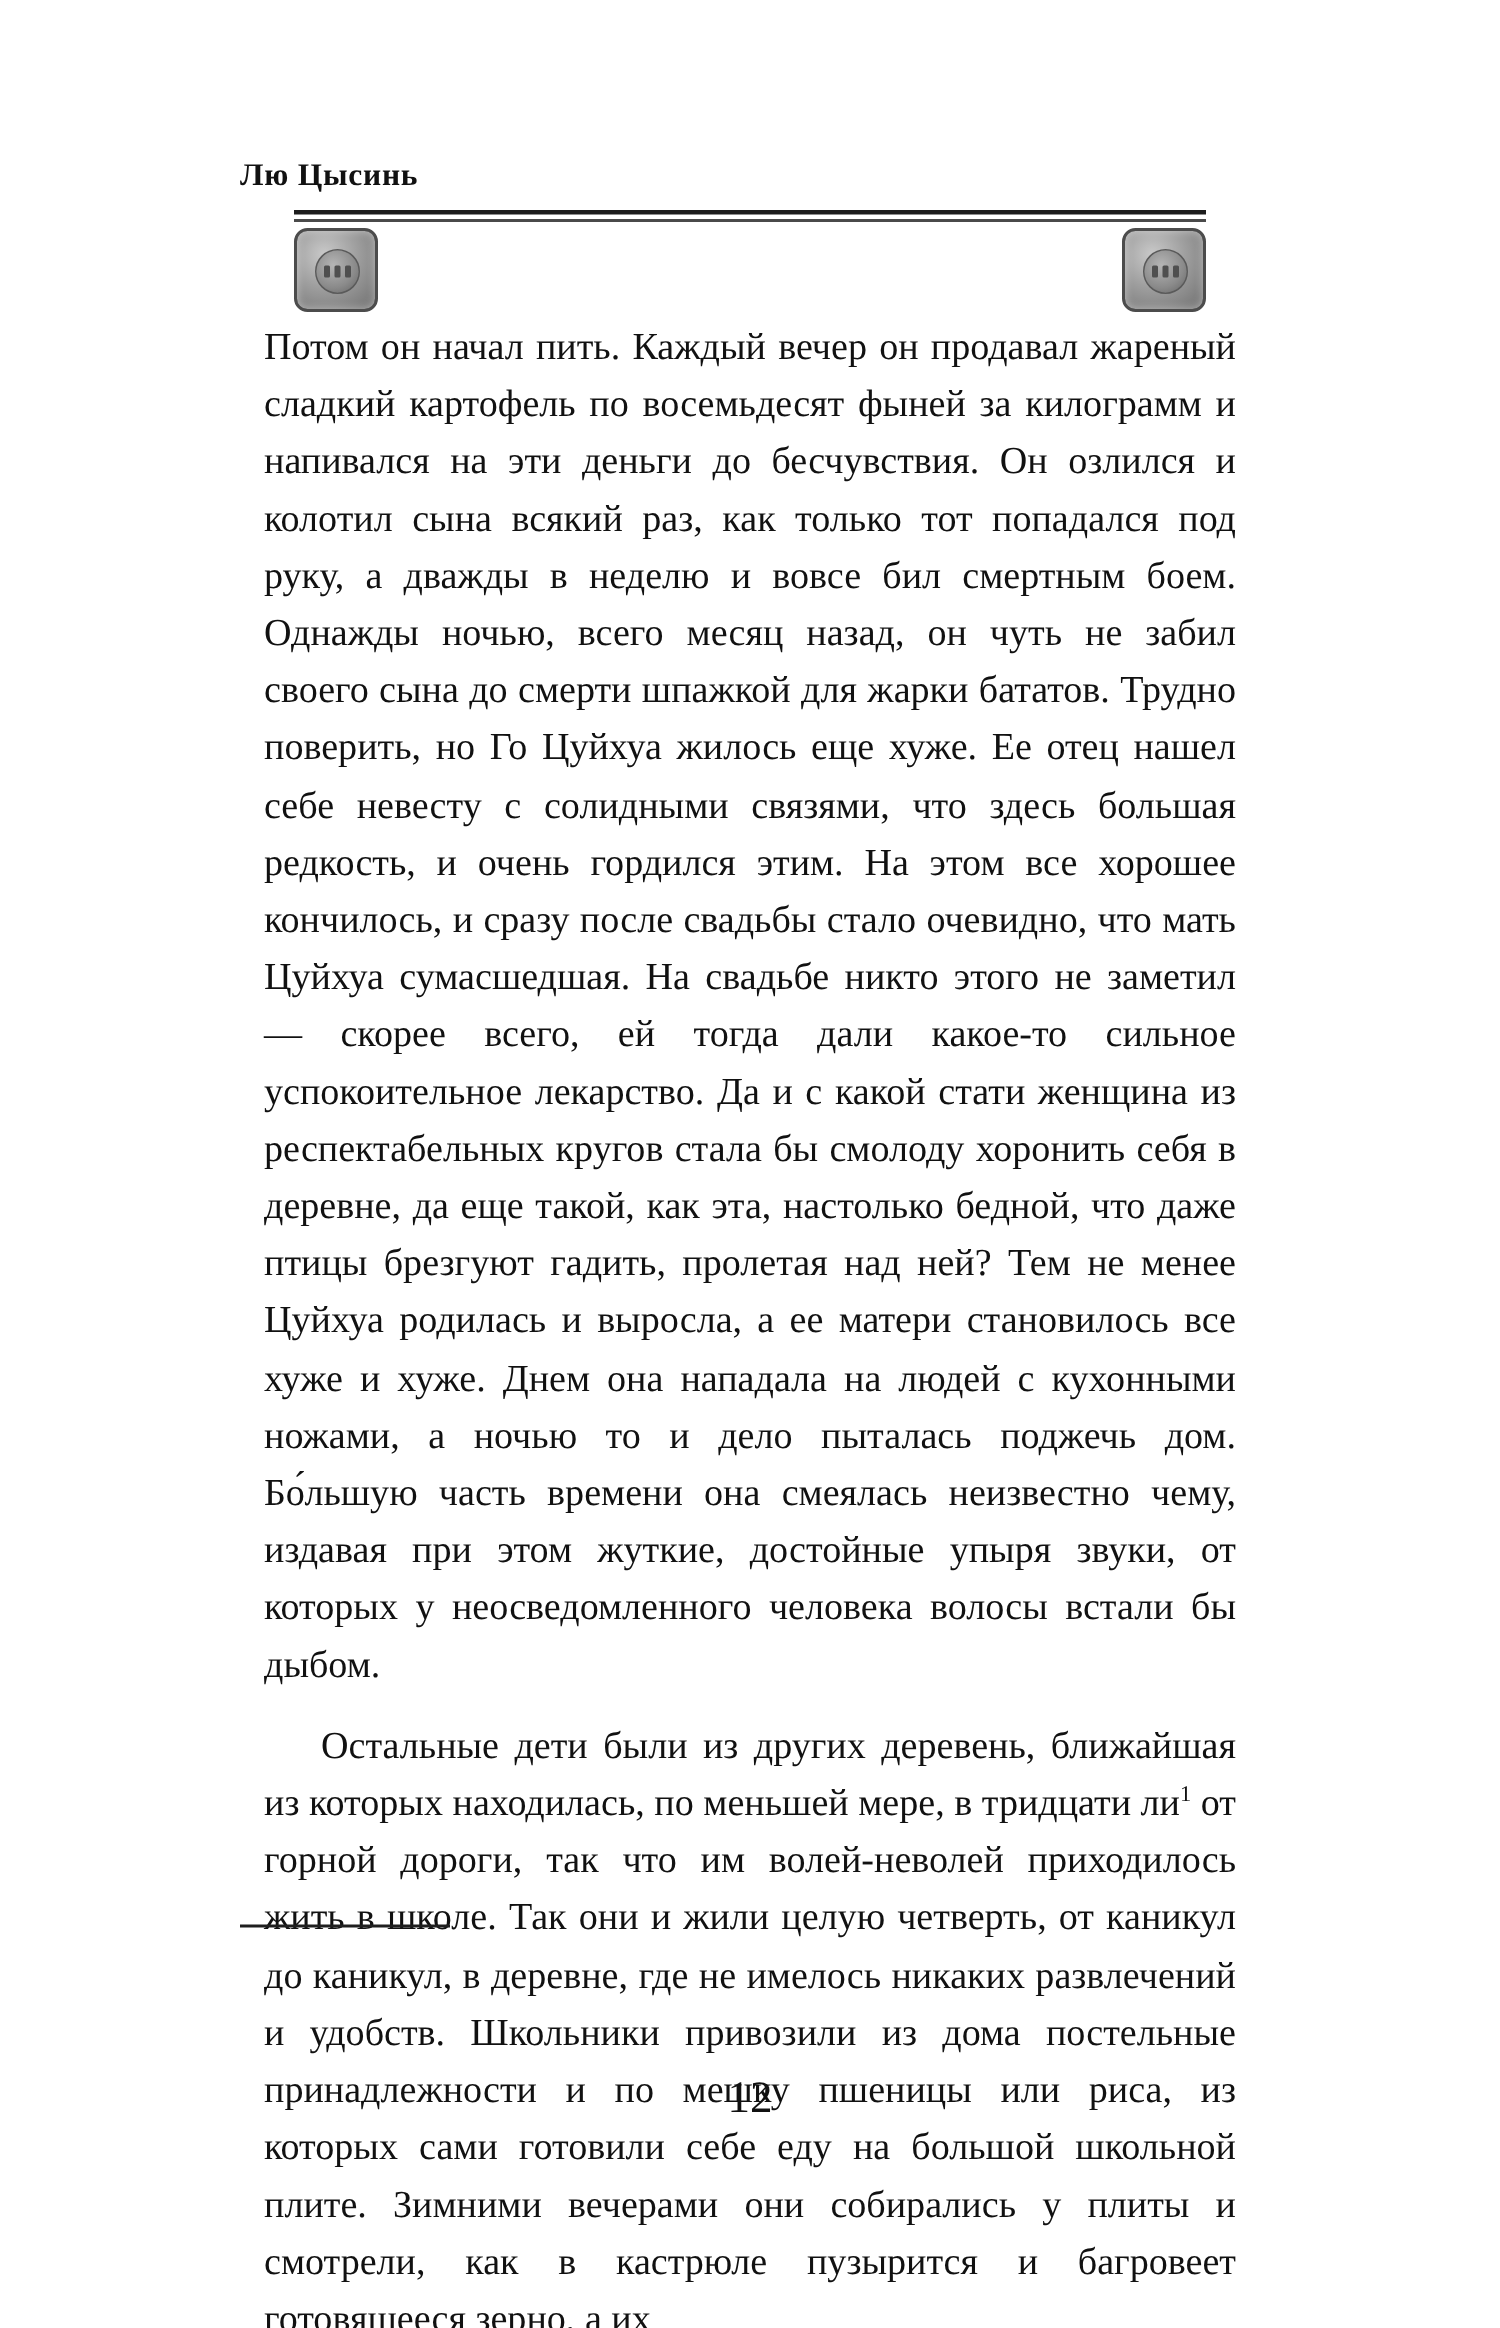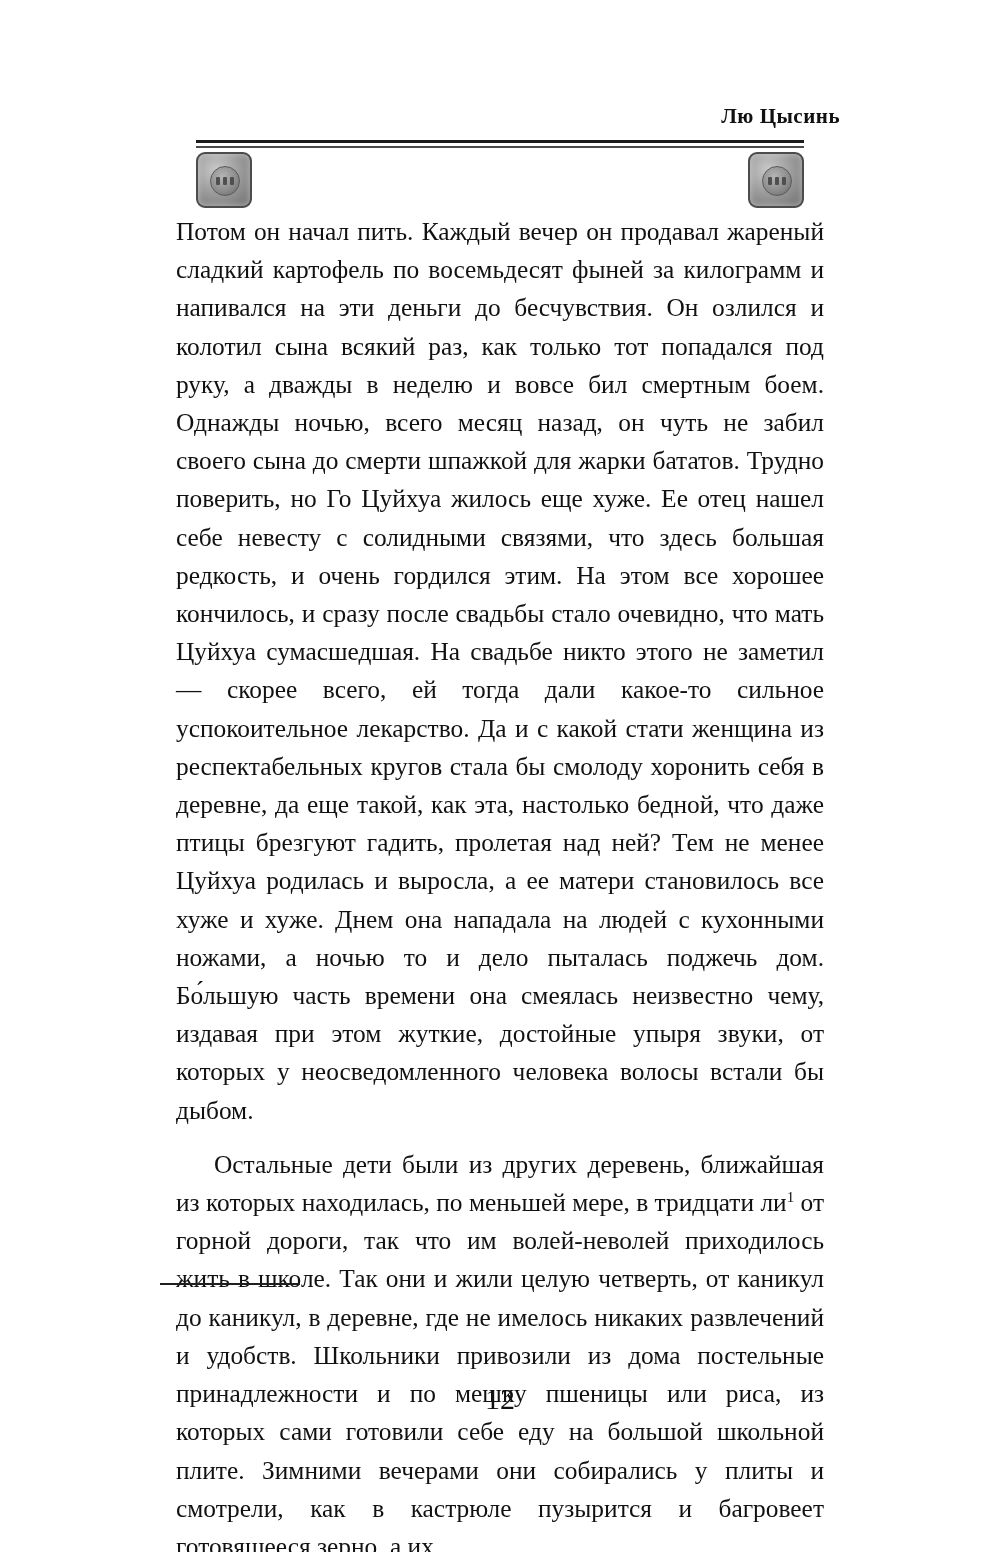--- a/index.html
+++ b/index.html
@@ -23,21 +23,21 @@
     left: 160px;
     right: 160px;
     top: 104px;
     height: 60px;
   }
   .header-title {
     position: absolute;
     left: 0;
     right: 0;
     top: 0;
-    text-align: right;
+    text-align: left;
     font-size: 21px;
     font-weight: bold;
     letter-spacing: 0.5px;
     color: #111;
   }
   .rule-wrap {
     position: absolute;
     left: 36px;
     right: 36px;
     top: 36px;

